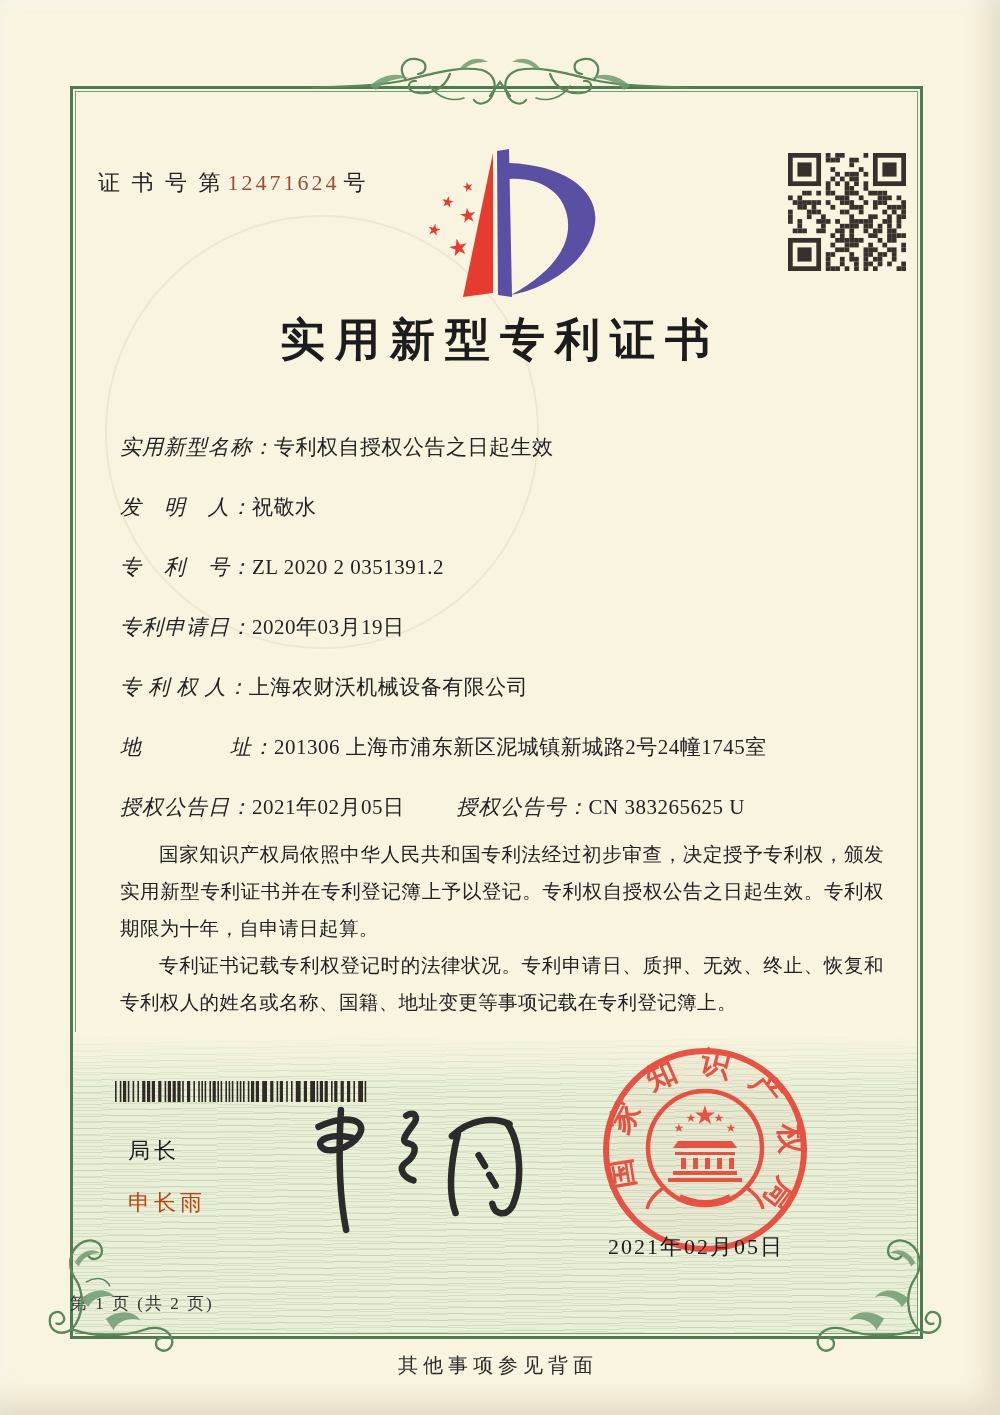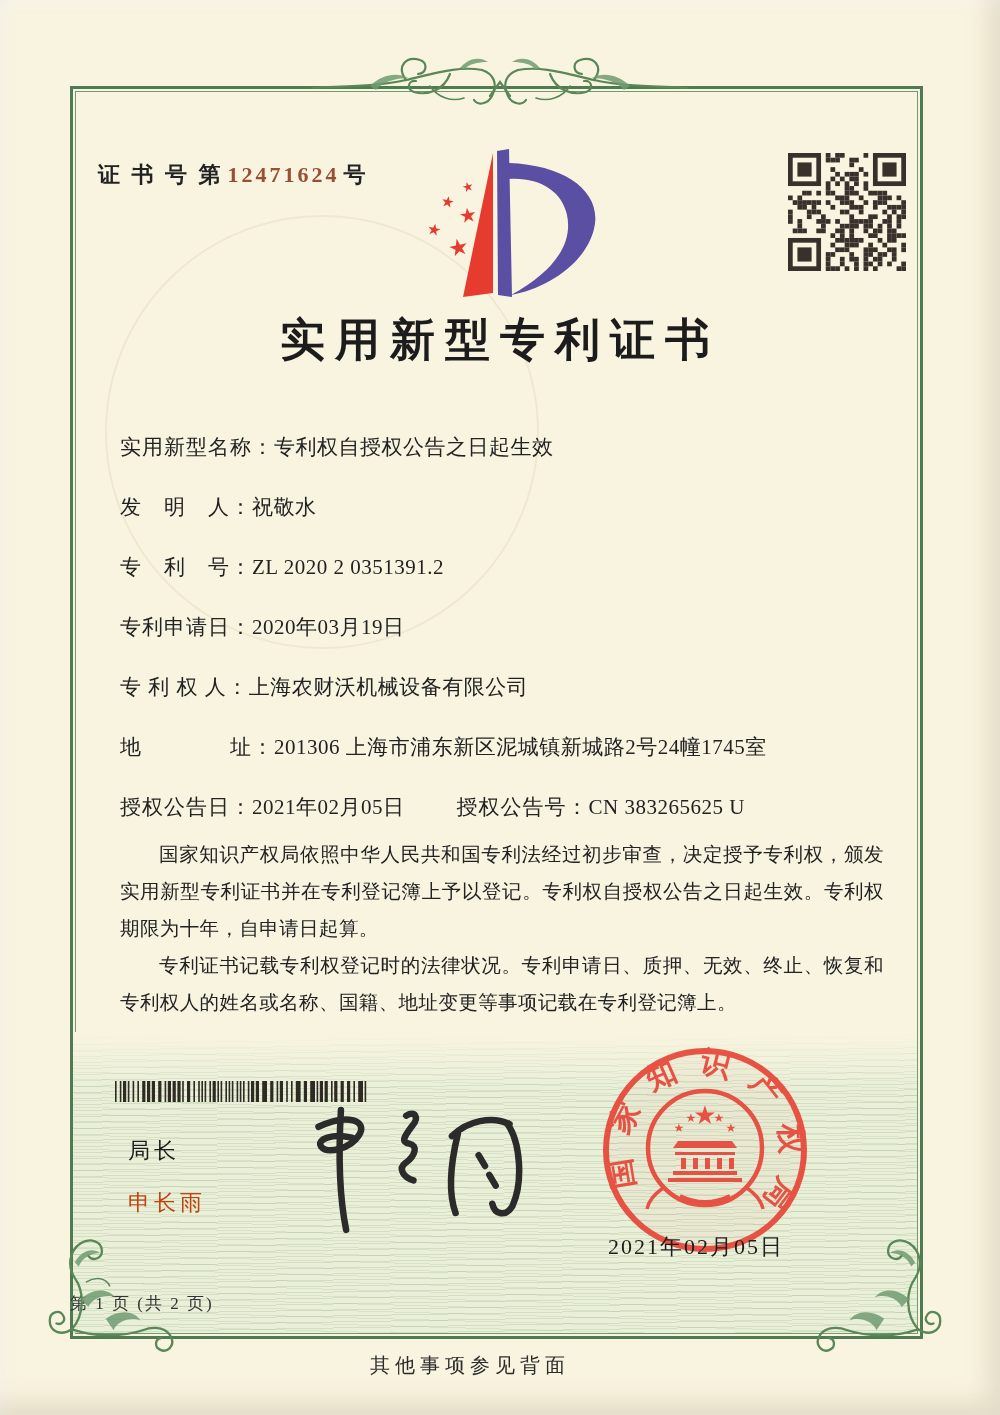--- a/index.html
+++ b/index.html
@@ -16,47 +16,47 @@
     background-color:#e9efd9;
     background-image:
       repeating-linear-gradient(179deg, rgba(120,160,90,.20) 0 1px, transparent 1px 6px),
       repeating-linear-gradient(181.6deg, rgba(120,160,90,.15) 0 1px, transparent 1px 7px);}
   #guilloche::before{content:"";position:absolute;left:0;top:0;right:0;height:60px;
       background:linear-gradient(#f9f4e0,rgba(249,244,224,0));}
   
   #watermark{position:absolute;left:105px;top:215px;width:430px;height:430px;border-radius:50%;
       border:2px solid rgba(170,150,110,.12);}
   
-  #cert-number{position:absolute;left:98px;top:160px;font-size:22px;letter-spacing:3px;color:#222;font-weight:bold;}
+  #cert-number{position:absolute;left:98px;top:168px;font-size:22px;letter-spacing:3px;color:#222;}
   #cert-number .num{color:#9a4f33;padding:0 4px;}
   #logo{position:absolute;left:405px;top:145px;}
   #qr{position:absolute;left:788px;top:153px;}
   #title{position:absolute;left:0;top:310px;width:100%;text-align:center;
          font-size:45px;font-weight:600;letter-spacing:10px;color:#1c1c1c;}
   
   #fields{position:absolute;left:120px;top:432px;width:776px;font-size:21px;color:#222;z-index:2;}
   .field-row{height:60px;display:flex;align-items:flex-start;line-height:30px;}
-  .field-label{white-space:pre;letter-spacing:1px;}
+  .field-label{white-space:pre;letter-spacing:1px;font-style:italic;}
   .field-label.second{margin-left:52px;}
   .field-value{white-space:pre;letter-spacing:.5px;}
   
   #paras{position:absolute;left:120px;top:836px;width:764px;font-size:19.5px;line-height:37px;
          color:#222;text-align:justify;letter-spacing:.4px;z-index:2;}
   #paras p{margin:0;text-indent:2em;}
   
   #barcode{position:absolute;left:115px;top:1081px;z-index:2;}
   #officer-title{position:absolute;left:128px;top:1136px;font-size:22px;letter-spacing:4px;color:#1d1d1d;z-index:2;}
   #officer-name{position:absolute;left:128px;top:1188px;font-size:22px;letter-spacing:4px;color:#c2410c;z-index:2;font-family:Liberation Mono, monospace;}
   #signature{position:absolute;left:258px;top:1098px;z-index:2;transform:rotate(-2deg);}
   #seal{position:absolute;left:585px;top:1032px;z-index:3;opacity:.92;}
   #issue-date{position:absolute;left:608px;top:1232px;font-size:22px;letter-spacing:2px;color:#1d1d1d;z-index:4;}
   #page-number{position:absolute;left:70px;top:1292px;width:847px;text-align:left;
                font-size:17px;letter-spacing:2px;color:#333;z-index:2;}
   #back-note{position:absolute;left:0;top:1352px;width:940px;text-align:center;
-             font-size:20px;letter-spacing:5px;color:#2a2a2a;}
+             font-size:20px;letter-spacing:5px;color:#2a2a2a;padding-left:28px;}
   
   .ornament{position:absolute;z-index:4;pointer-events:none;}
   #top-ornament{left:310px;top:56px;}
   #corner-left{left:42px;top:1222px;}
   #corner-right{left:803px;top:1222px;transform:scaleX(-1);}
 </style>
 </head>
 <body>
 
 <div id="page">

